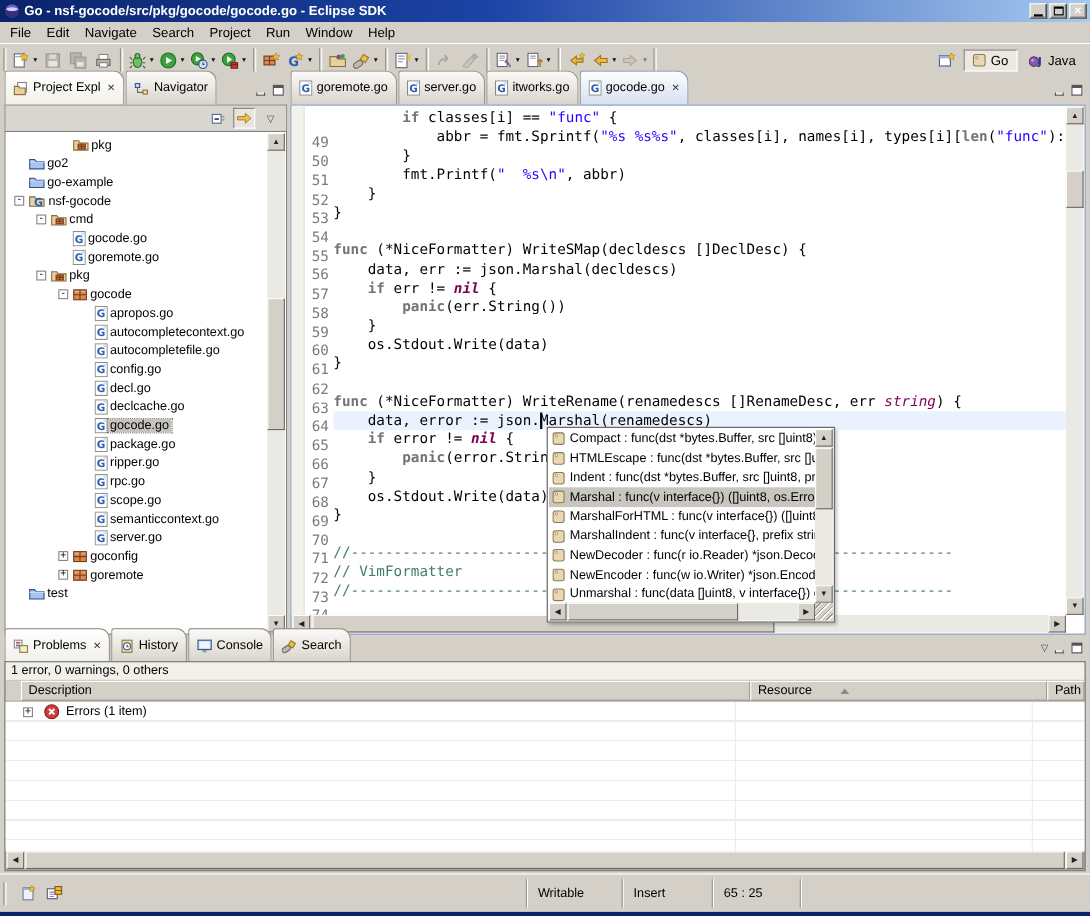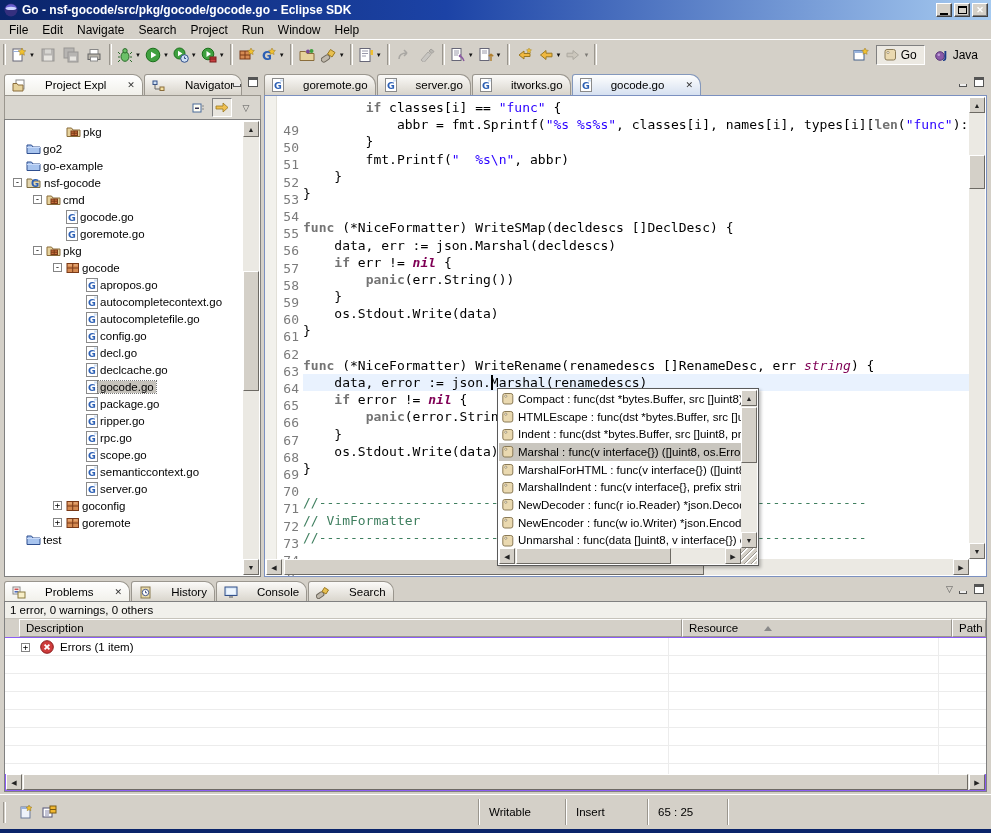--- a/index.html
+++ b/index.html
@@ -40,21 +40,21 @@
   .tbtn { height:24px; min-width:23px; display:flex; align-items:center; justify-content:center; padding:0 2px; }
   .tbtn.disabled { opacity:.45; filter:grayscale(.9); }
   .ticon { display:flex; }
   .tdrop { font-size:6px; color:#111; margin-left:2px; }
   .persp { margin-left:auto; display:flex; align-items:center; padding-right:6px; }
   .persp-btn { display:flex; align-items:center; gap:4px; font-size:12px; padding:2px 7px; margin-left:3px; }
   .persp-btn.active { background:#ece9e2; border:1px solid; border-color:#808080 #fff #fff #808080; }
 
   
   .vtabs { display:flex; align-items:flex-end; height:23px; position:relative; }
-  .vtab { display:flex; align-items:center; gap:19px; height:21px; padding:0 7px;
+  .vtab { display:flex; align-items:center; gap:4px; height:31px; padding:0 7px;
     font-size:11.5px; border:1px solid #9a968e; border-bottom:none;
     border-radius:3px 10px 0 0;
     background:linear-gradient(#fbfaf8,#d8d4cb); margin-right:1px; white-space:nowrap; }
   .vtab.active { background:linear-gradient(#ffffff,#f1f0ea); }
   .vtab .closex { font-size:9px; color:#333; margin-left:2px; }
   .mmbtns { position:absolute; right:2px; top:4px; display:flex; gap:4px; align-items:center; }
   .mm { width:12px; height:11px; display:flex; align-items:flex-end; justify-content:center; }
   .mm-min i { display:block; width:8px; height:3px; border:1px solid #555; border-top:none; background:#eee; }
   .mm-max i { display:block; width:10px; height:10px; border:1px solid #555; border-top:3px solid #555; background:#fff; }
   .vmenu { font-size:9px; color:#555; }
@@ -117,21 +117,21 @@
     padding-left:3px; white-space:nowrap; font-size:11.5px; }
   .ac-item.selected { background:#c9c6bf; }
   .ac-v { position:absolute; top:1px; right:1px; width:16px; bottom:17px; background:#ebe9e3; }
   .ac-hwrap { position:absolute; left:1px; right:17px; bottom:1px; height:16px; background:#ebe9e3; }
   .grip { position:absolute; right:1px; bottom:1px; width:16px; height:16px; background:#d4d0c8;
     background-image:repeating-linear-gradient(135deg,#d4d0c8 0 3px,#9a968e 3px 4px,#fff 4px 5px); }
 
   
   .bottom-panel { position:absolute; left:4px; top:579px; right:4px; height:213px; }
   .bp-body { position:absolute; top:22px; left:0; right:0; bottom:0;
-    border:1px solid #808080; background:#8b5cf6; overflow:hidden; }
+    border:1px solid #808080; background:#a3a3a3; overflow:hidden; }
   .summary { height:17px; background:#f1f0eb; border-bottom:1px solid #c6c3bb;
     display:flex; align-items:center; padding-left:5px; }
   .thead { height:18px; display:flex; background:#d4d0c8;padding-left:14px; }
   .th { border-right:1px solid #9a968e; border-top:1px solid #fff; border-left:1px solid #fff;
     border-bottom:1px solid #9a968e; display:flex; align-items:center; padding-left:6px; gap:26px; }
   .sort-tri { width:0; height:0; border-left:4px solid transparent; border-right:4px solid transparent;
     border-bottom:5px solid #8a8a8a; }
   .tbody { position:absolute; top:36px; left:0; right:0; bottom:17px; background:#fff;
     background-image:repeating-linear-gradient(#fff 0 17px, #ececec 17px 18px); }
   .vline { position:absolute; top:0; bottom:0; width:1px; background:#ececec; }

